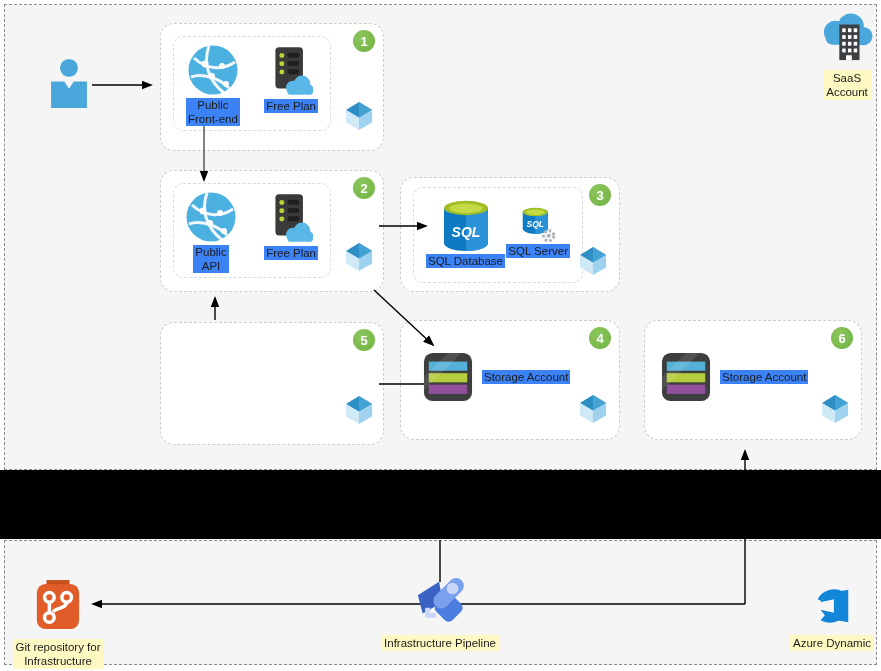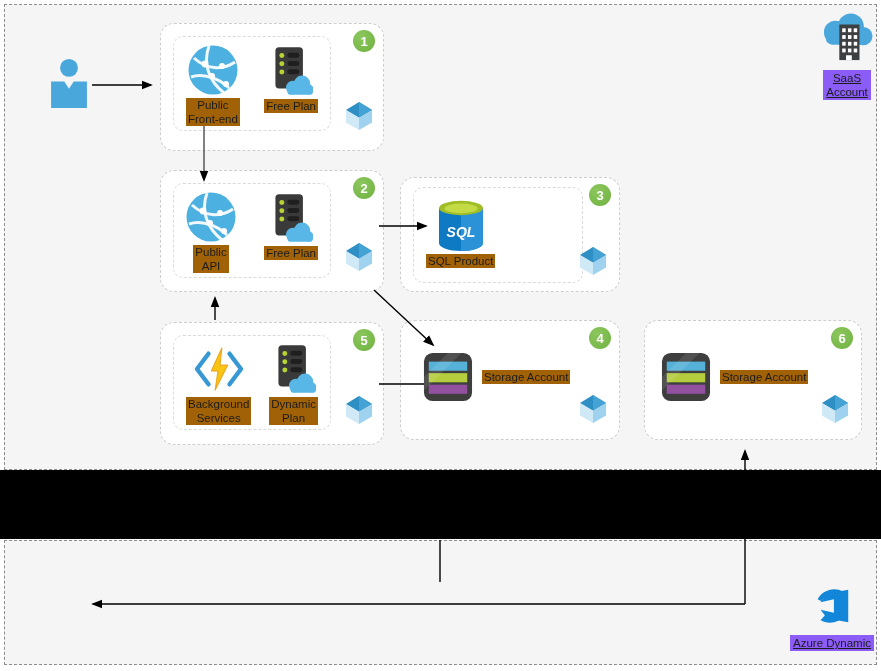--- a/index.html
+++ b/index.html
@@ -22,38 +22,38 @@
   #box6{left:644px;top:320px;width:216px;height:118px;}
 
   .inner{position:absolute;left:12px;top:12px;border:1px dashed #dadada;border-radius:10px;
          display:flex;justify-content:space-between;box-sizing:border-box;padding:8px 12px 4px;}
   #box1 .inner,#box2 .inner,#box5 .inner{width:158px;height:95px;}
   #box3 .inner{width:170px;height:96px;top:9px;padding-top:12px;}
 
   .svc{position:relative;z-index:4;display:flex;flex-direction:column;align-items:center;gap:2px;}
   .ic{display:flex;align-items:center;justify-content:center;height:52px;}
   .ic-sm{height:34px;margin-top:8px;}
-  .lbl{font-size:11.5px;line-height:1.22;text-align:center;background:#a16207;padding:0 2px;}
+  .lbl{font-size:11.5px;line-height:1.22;text-align:center;background:#3b82f6;padding:0 2px;}
   .lbl div{white-space:nowrap;}
 
   .badge{position:absolute;top:6px;right:8px;width:22px;height:22px;border-radius:50%;
          background:radial-gradient(circle at 35% 30%, #8cc65e, #6fb23f);
          color:#fff;font-weight:bold;font-size:13px;display:flex;align-items:center;justify-content:center;z-index:4;}
   .cube{position:absolute;z-index:4;}
   .cube-a{right:10px;bottom:15px;}
   .cube-b{right:12px;bottom:11px;}
 
   .storage-stack{position:absolute;top:30px;display:flex;flex-direction:row;align-items:center;gap:9px;z-index:4;}
   #box4 .storage-stack{left:22px;width:130px;}
   #box6 .storage-stack{left:16px;width:130px;}
 
   .connectors{position:absolute;left:0;top:0;z-index:3;pointer-events:none;}
 
   .figure{position:absolute;z-index:4;display:flex;flex-direction:column;align-items:center;gap:4px;}
-  .figure .lbl{background:#8b5cf6;padding:1px 3px;text-decoration:underline;}
+  .figure .lbl{background:#fef9c3;padding:1px 3px;}
   #fig-user{left:47px;top:58px;width:44px;}
   #fig-saas{left:812px;top:12px;width:70px;}
   #fig-git{left:6px;top:579px;width:104px;}
   #fig-pipeline{left:383px;top:575px;width:114px;}
   #fig-devops{left:780px;top:585px;width:104px;}
   #defs-store{position:absolute;width:0;height:0;overflow:hidden;}
 </style>
 </head>
 <body>
 
@@ -249,21 +249,31 @@
 
   <div class="sbox" id="box3">
     <div class="inner">
       <div class="svc">
         <span class="ic">
             <svg width="46" height="52">
               <use href="#sym-sqldb"></use>
             </svg>
           </span>
         <span class="lbl">
-          <div>SQL Product</div>
+          <div>SQL Database</div>
+        </span>
+      </div>
+      <div class="svc">
+        <span class="ic ic-sm">
+            <svg width="36" height="36">
+              <use href="#sym-sqlsrv"></use>
+            </svg>
+          </span>
+        <span class="lbl">
+          <div>SQL Server</div>
         </span>
       </div>
     </div>
     <div class="badge">3</div>
     <span class="cube cube-b"><svg width="28" height="30">
           <use href="#sym-cube"></use>
         </svg></span>
   </div>
 
   <div class="sbox" id="box4">
@@ -277,44 +287,20 @@
         <div>Storage Account</div>
       </span>
     </div>
     <div class="badge">4</div>
     <span class="cube cube-b"><svg width="28" height="30">
           <use href="#sym-cube"></use>
         </svg></span>
   </div>
 
   <div class="sbox" id="box5">
-    <div class="inner">
-      <div class="svc">
-        <span class="ic">
-            <svg width="54" height="44">
-              <use href="#sym-func"></use>
-            </svg>
-          </span>
-        <span class="lbl">
-          <div>Background</div>
-          <div>Services</div>
-        </span>
-      </div>
-      <div class="svc">
-        <span class="ic">
-            <svg width="44" height="48">
-              <use href="#sym-plan"></use>
-            </svg>
-          </span>
-        <span class="lbl">
-          <div>Dynamic</div>
-          <div>Plan</div>
-        </span>
-      </div>
-    </div>
     <div class="badge">5</div>
     <span class="cube cube-a"><svg width="28" height="30">
           <use href="#sym-cube"></use>
         </svg></span>
   </div>
 
   <div class="sbox" id="box6">
     <div class="storage-stack svc">
       <span class="ic">
           <svg width="50" height="50">
@@ -361,21 +347,38 @@
   <div class="figure" id="fig-saas">
     <span><svg width="56" height="50">
           <use href="#sym-saas"></use>
         </svg></span>
     <span class="lbl">
       <div>SaaS</div>
       <div>Account</div>
     </span>
   </div>
 
-
+  <div class="figure" id="fig-git">
+    <span><svg width="48" height="52">
+          <use href="#sym-git"></use>
+        </svg></span>
+    <span class="lbl">
+      <div>Git repository for</div>
+      <div>Infrastructure</div>
+    </span>
+  </div>
+
+  <div class="figure" id="fig-pipeline">
+    <span><svg width="52" height="52">
+          <use href="#sym-rocket"></use>
+        </svg></span>
+    <span class="lbl">
+      <div>Infrastructure Pipeline</div>
+    </span>
+  </div>
 
   <div class="figure" id="fig-devops">
     <span><svg width="46" height="42">
           <use href="#sym-devops"></use>
         </svg></span>
     <span class="lbl">
       <div>Azure Dynamic</div>
     </span>
   </div>
 

